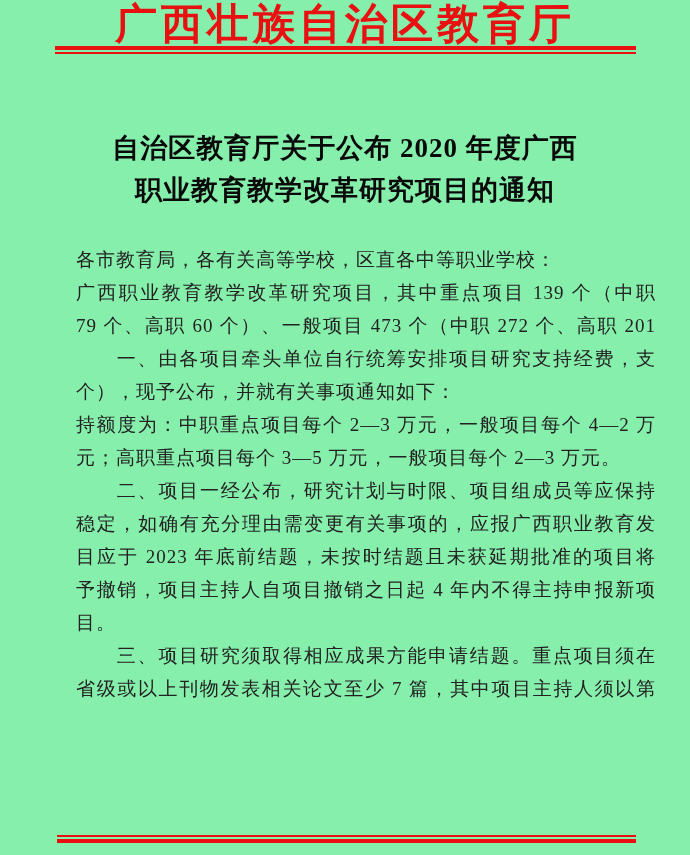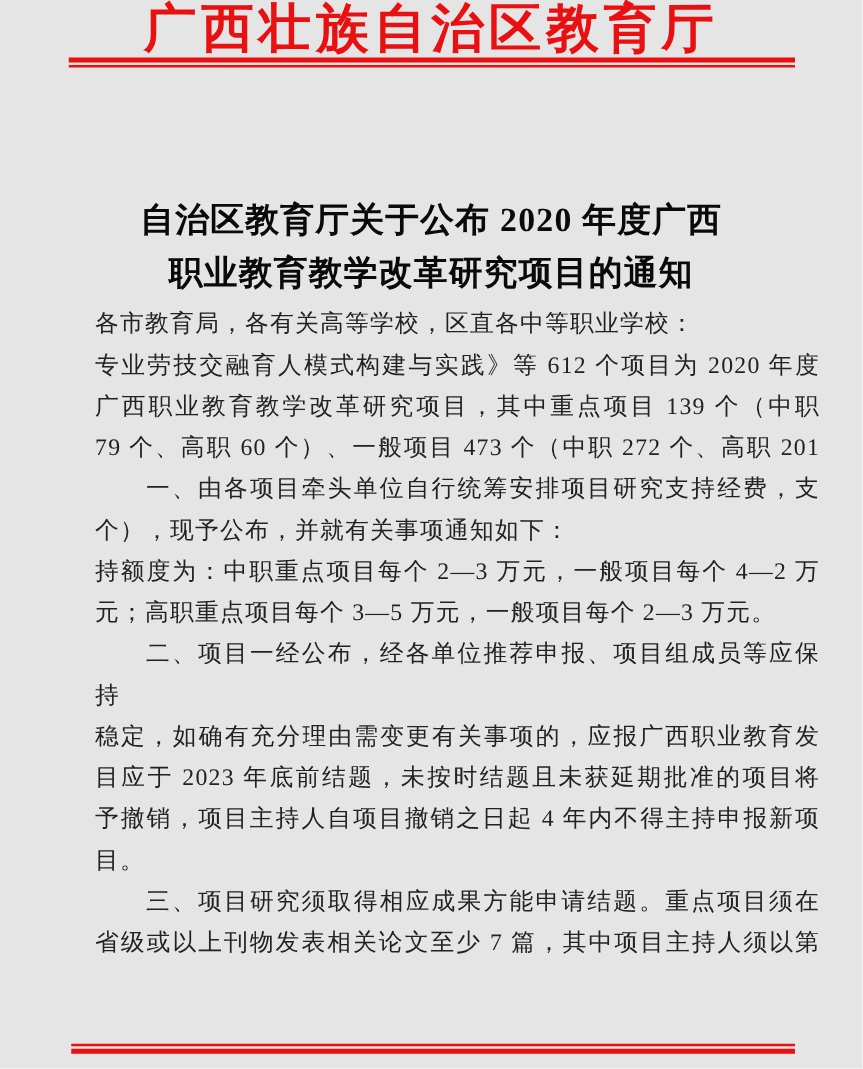--- a/index.html
+++ b/index.html
@@ -1,20 +1,20 @@
 <!DOCTYPE html>
 <html style="--accent-red: #e81010;"><head>
 <meta charset="utf-8">
 <style>
   html, body { margin: 0; padding: 0; background: #ffffff; }
   .page {
     position: relative;
     width: 690px;
     height: 855px;
-    background: #e5e5e5;
+    background: #86efac;
     overflow: hidden;
     font-family: "Liberation Serif", "DejaVu Serif", serif;
     color: #1c1c1c;
   }
   .agency-title {
     position: absolute;
     top: 1px;
     left: 0;
     width: 100%;
     text-align: center;
@@ -47,21 +47,20 @@
     position: absolute;
     top: 127px;
     left: 0;
     width: 100%;
     text-align: center;
     font-size: 27px;
     font-weight: bold;
     line-height: 42px;
     color: #0a0a0a;
     letter-spacing: 1px;
-    margin-top: 28px;
   }
   .doc-body {
     position: absolute;
     top: 243px;
     left: 76px;
     width: 580px;
     font-size: 19px;
     line-height: 33px;
     letter-spacing: 1px;
     color: #222;
@@ -91,28 +90,27 @@
   <div class="header-rule"></div>
 
 
   <div class="doc-title">
     <div>自治区教育厅关于公布 2020 年度广西</div>
     <div>职业教育教学改革研究项目的通知</div>
   </div>
 
   <div class="doc-body">
       <div class="body-line">各市教育局，各有关高等学校，区直各中等职业学校：</div>
-      <div class="body-line fill">专业劳技交融育人模式构建与实践》等 612 个项目为 2020 年度</div>
       <div class="body-line fill">广西职业教育教学改革研究项目，其中重点项目 139 个（中职</div>
       <div class="body-line fill">79 个、高职 60 个）、一般项目 473 个（中职 272 个、高职 201</div>
       <div class="body-line indent fill">一、由各项目牵头单位自行统筹安排项目研究支持经费，支</div>
       <div class="body-line">个），现予公布，并就有关事项通知如下：</div>
       <div class="body-line fill">持额度为：中职重点项目每个 2—3 万元，一般项目每个 4—2 万</div>
       <div class="body-line">元；高职重点项目每个 3—5 万元，一般项目每个 2—3 万元。</div>
-      <div class="body-line indent fill">二、项目一经公布，经各单位推荐申报、项目组成员等应保持</div>
+      <div class="body-line indent fill">二、项目一经公布，研究计划与时限、项目组成员等应保持</div>
       <div class="body-line fill">稳定，如确有充分理由需变更有关事项的，应报广西职业教育发</div>
       <div class="body-line fill">目应于 2023 年底前结题，未按时结题且未获延期批准的项目将</div>
       <div class="body-line fill">予撤销，项目主持人自项目撤销之日起 4 年内不得主持申报新项</div>
       <div class="body-line">目。</div>
       <div class="body-line indent fill">三、项目研究须取得相应成果方能申请结题。重点项目须在</div>
       <div class="body-line fill">省级或以上刊物发表相关论文至少 7 篇，其中项目主持人须以第</div>
     </div>
 
   <div class="footer-rule"></div>
 </div>

